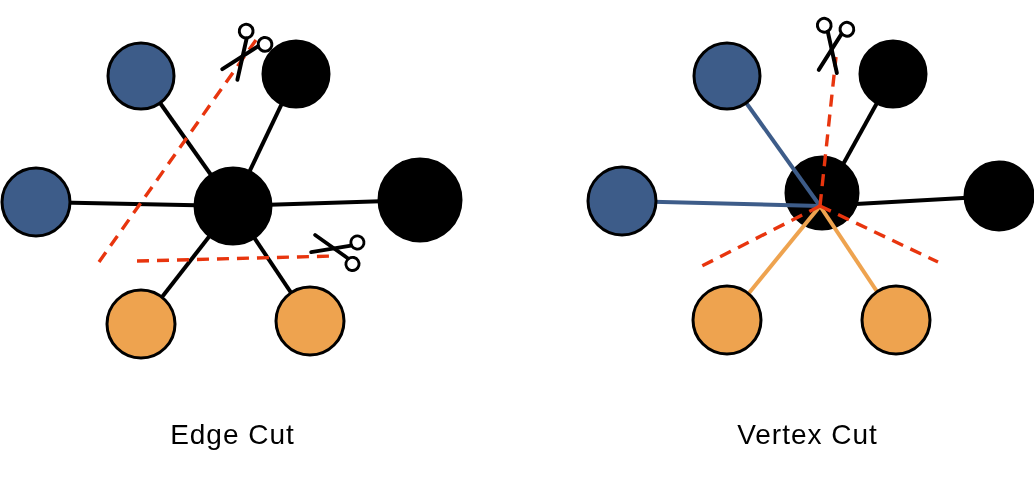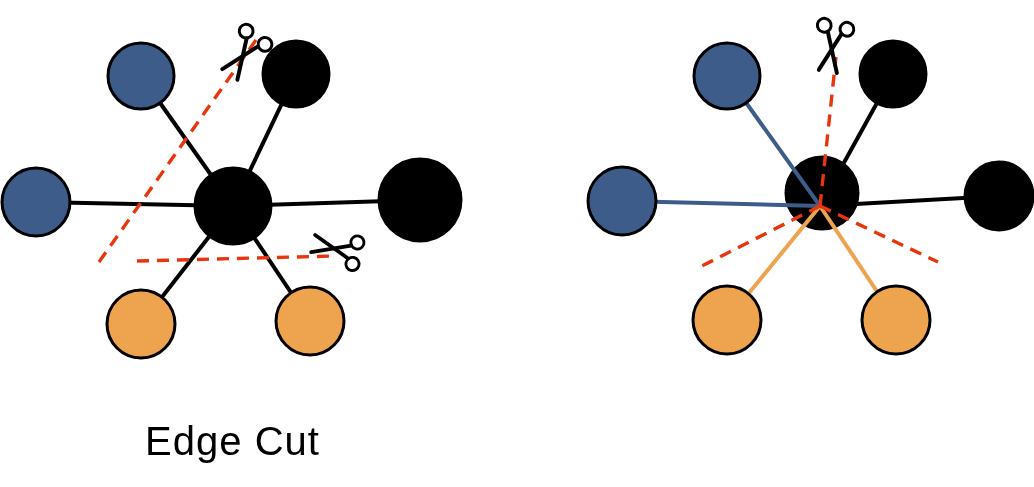--- a/index.html
+++ b/index.html
@@ -16,21 +16,21 @@
     font-family: "Liberation Sans", sans-serif;
   }
   svg.figure {
     position: absolute;
     left: 0;
     top: 0;
   }
   .caption {
     position: absolute;
     top: 419px;
-    font-size: 40px;
+    font-size: 28px;
     letter-spacing: 1px;
     color: #000000;
     text-align: center;
     font-family: "Liberation Sans", sans-serif;
     white-space: nowrap;
   }
   .caption-left  { left: 20px;  width: 425px; }
   .caption-right { left: 595px; width: 425px; }
 </style>
 </head>
@@ -88,13 +88,14 @@
           <line x1="-8" y1="6" x2="26" y2="-8" stroke-width="3.4" stroke-linecap="round"></line>
           <line x1="-8" y1="-6" x2="26" y2="8" stroke-width="3.4" stroke-linecap="round"></line>
           <circle cx="-13" cy="10" r="6" stroke-width="2.6"></circle>
           <circle cx="-13" cy="-10" r="6" stroke-width="2.6"></circle>
         </g>
       </g>
     </svg>
 
   <div class="caption caption-left">Edge Cut</div>
 
+  <div class="caption caption-right">Vertex Cut</div>
 </div>
 
 </body></html>

